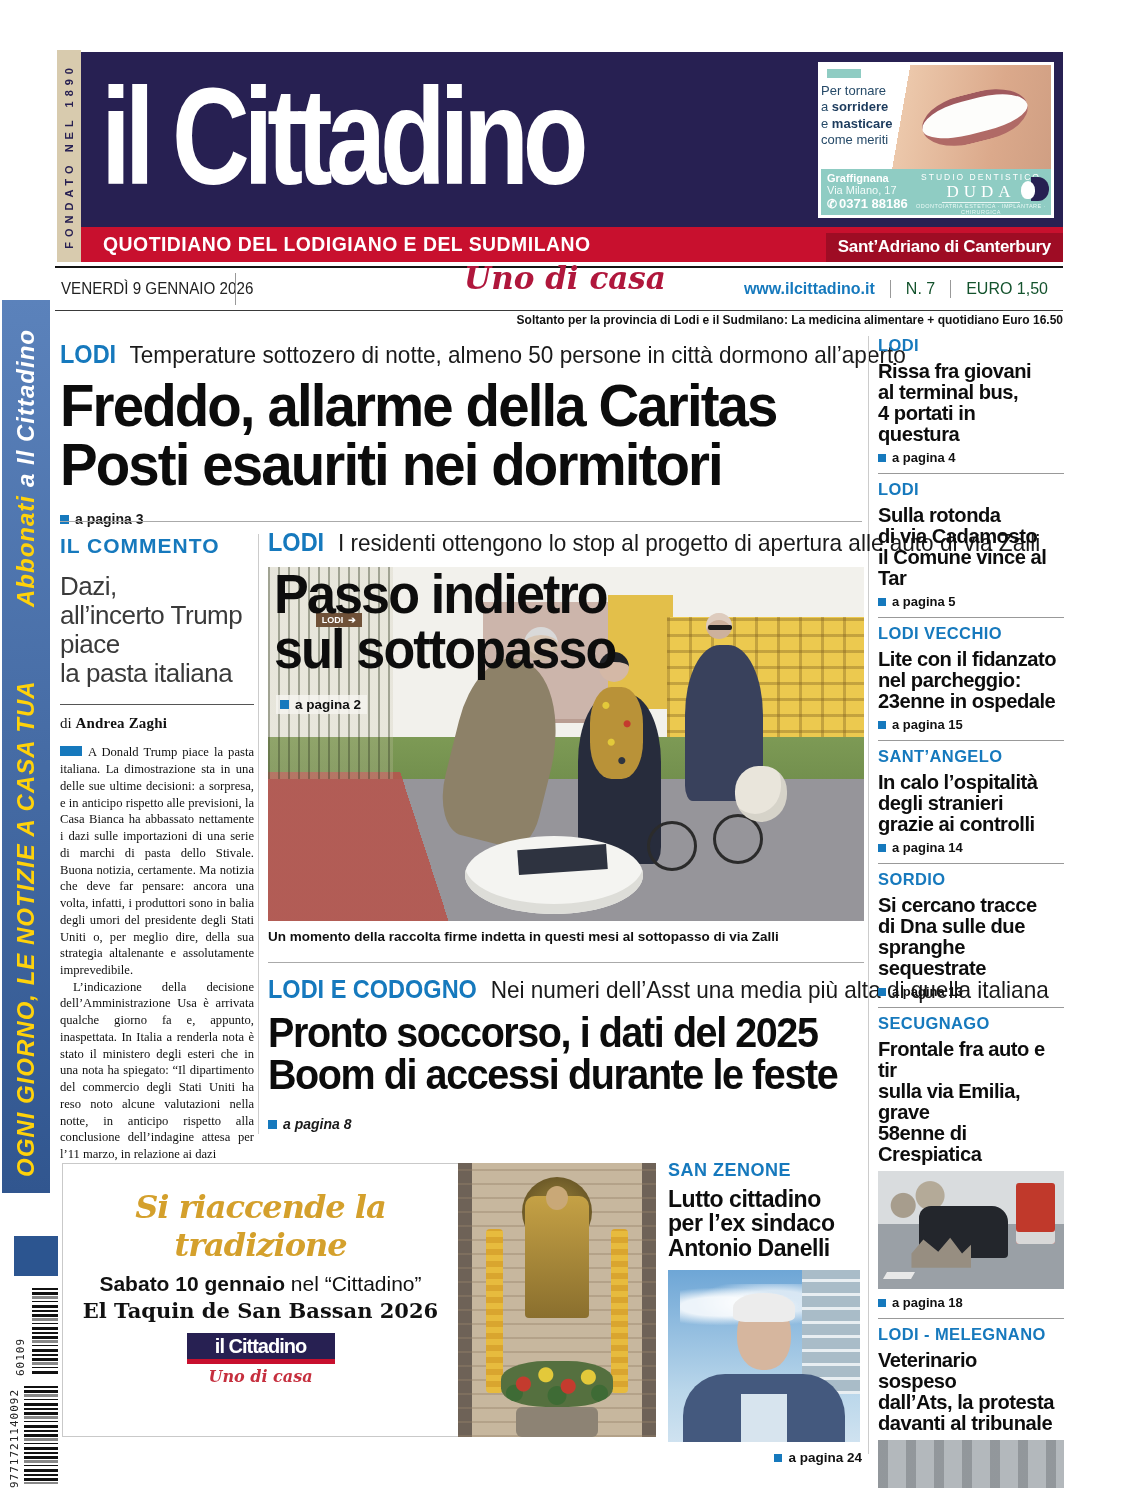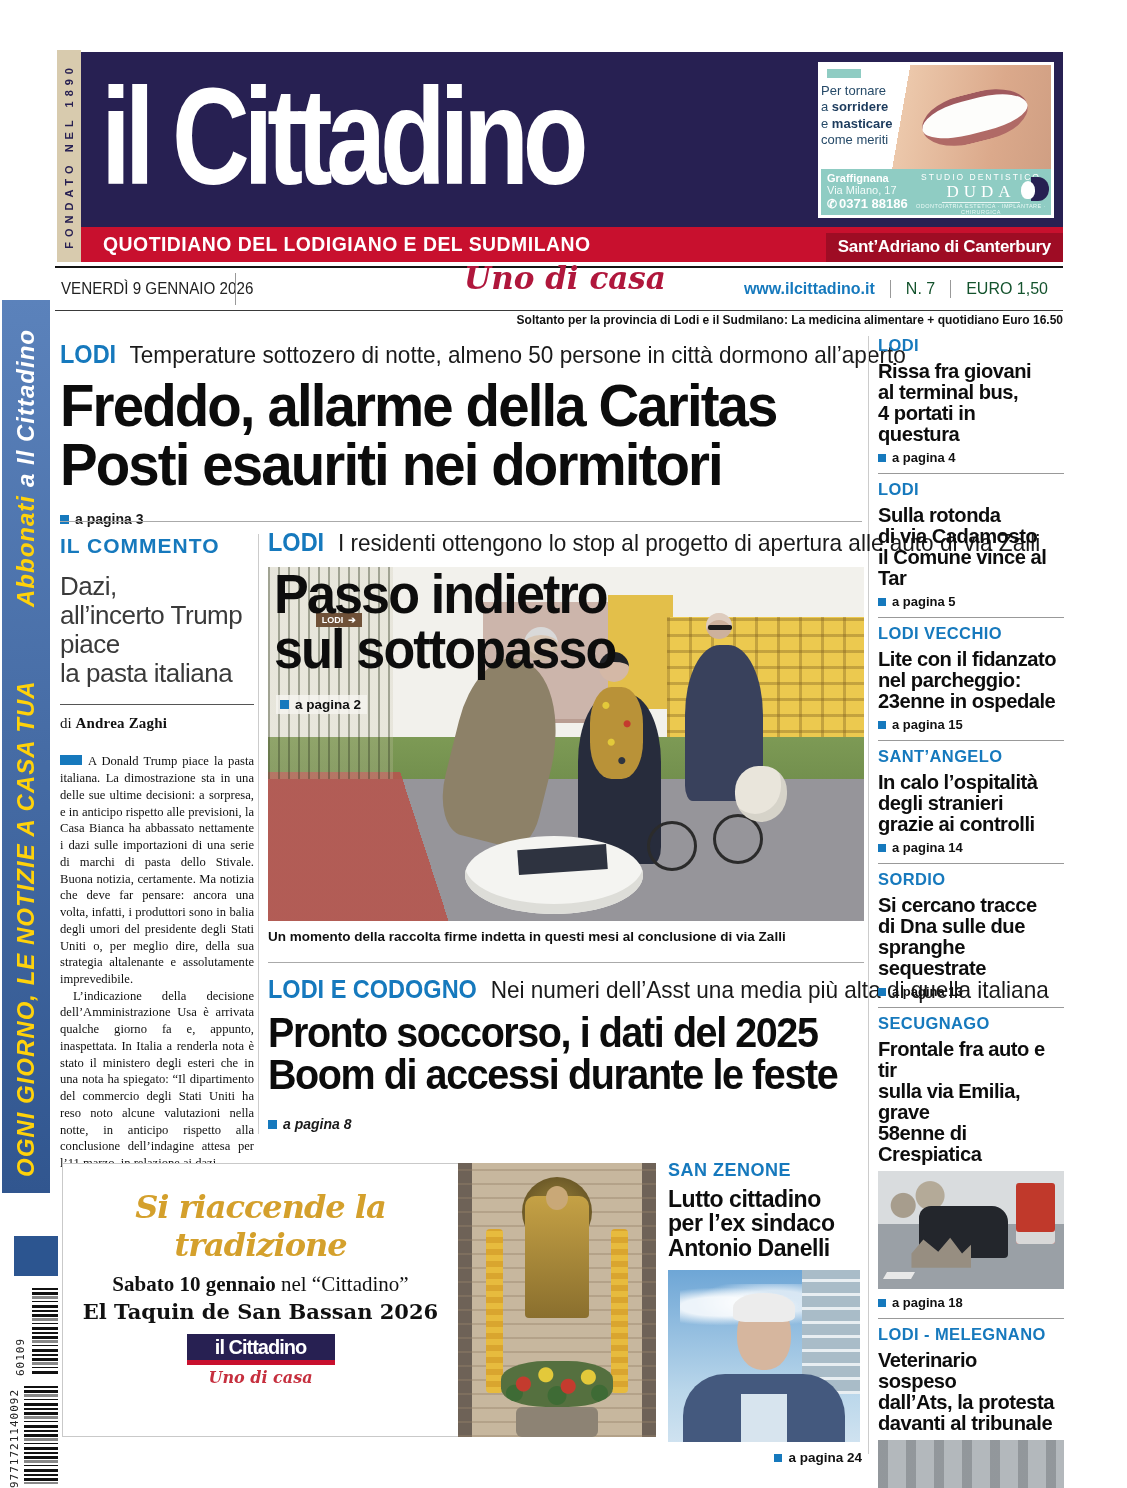--- a/index.html
+++ b/index.html
@@ -98,21 +98,21 @@
   .rule-main{position:absolute;left:60px;top:521px;width:802px;height:1px;background:#aaa;}
   .vdiv{position:absolute;width:1px;background:#ccc;}
 
   
   .commento{position:absolute;left:60px;top:534px;width:194px;}
   .cm-kicker{font-size:21px;font-weight:700;color:#1679bd;letter-spacing:1px;}
   .cm-title{margin-top:14px;font-size:26px;font-weight:300;color:#3a3a3a;line-height:1.12;letter-spacing:-.5px;}
   .cm-rule{margin:16px 0 10px;border-top:1px solid #555;}
   .cm-byline{font-family:"Liberation Serif",serif;font-size:15px;color:#111;}
   .cm-byline b{letter-spacing:.2px;}
-  .cm-body{margin-top:21px;font-family:"Liberation Serif",serif;font-size:12.6px;line-height:1.33;
+  .cm-body{margin-top:12px;font-family:"Liberation Serif",serif;font-size:12.6px;line-height:1.33;
         text-align:justify;color:#101010;}
   .cm-body p{margin:0;}
   .cm-body p + p{text-indent:13px;}
   .lead-sq{display:inline-block;width:22px;height:10px;background:#1679bd;margin-right:6px;}
   .cm-more{text-align:right;font-size:13.5px;font-weight:700;margin-top:4px;}
   .cm-more .sq{width:8px;height:8px;}
 
   
   .center{position:absolute;left:268px;top:528px;width:596px;}
   .center .kicker-row{font-size:24px;color:#1a1a1a;}
@@ -166,21 +166,21 @@
   .ct-head2{margin-top:8px;font-size:42px;font-weight:700;line-height:1.0;letter-spacing:-1.5px;
         color:#0c0c0c;transform:scaleX(.94);transform-origin:left;white-space:nowrap;}
   .center .pageref{margin-top:20px;font-style:italic;}
 
   
   .promo{position:absolute;left:62px;top:1163px;width:396px;height:274px;background:#fff;
         border:1px solid #c9c9c9;border-right:none;box-sizing:border-box;text-align:center;padding-top:24px;}
   .pr-script{font-family:"DejaVu Serif",serif;font-style:italic;font-weight:700;font-size:32px;
         color:#d4a02c;letter-spacing:-1px;}
   .pr-red{margin-top:8px;font-family:"DejaVu Serif",serif;font-weight:700;font-size:27px;color:#c62f3e;}
-  .pr-when{margin-top:8px;font-family:Liberation Serif, serif;font-size:21px;color:#111;}
+  .pr-when{margin-top:8px;font-family:Liberation Sans, sans-serif;font-size:21px;color:#111;}
   .pr-book{margin-top:2px;font-family:"DejaVu Serif",serif;font-weight:700;font-size:21px;color:#111;}
   .pr-author{margin-top:2px;font-family:"DejaVu Serif",serif;font-size:19px;color:#111;}
   .pr-logo{margin:10px auto 0;width:148px;background:#272052;color:#fff;font-weight:700;font-size:20px;
         letter-spacing:-1px;padding:2px 0 1px;border-bottom:5px solid #c8102e;}
   .pr-logo-sub{margin-top:3px;font-family:"DejaVu Serif",serif;font-style:italic;font-weight:700;
         font-size:16px;color:#c62f3e;}
 
   
   .statue{position:absolute;left:458px;top:1163px;width:198px;height:274px;overflow:hidden;}
   .st-bg{inset:0;background:
@@ -385,21 +385,21 @@
       <div class="fig w-head"></div>
       <div class="fig m2-body"></div>
       <div class="fig m2-head"></div>
       <div class="fig m2-glasses"></div>
       <div class="fig bike-w2"></div>
       <div class="fig bike-w1"></div>
       <div class="fig bike-bag"></div>
       <div class="fig table-top"></div>
       <div class="fig table-paper"></div>
     </div>
-    <div class="caption">Un momento della raccolta firme indetta in questi mesi al conclusione di via Zalli</div>
+    <div class="caption">Un momento della raccolta firme indetta in questi mesi al sottopasso di via Zalli</div>
 
     <div class="ct-rule"></div>
 
     <div class="kicker-row">
       <span class="kicker">LODI E CODOGNO</span>
       <span>Nei numeri dell’Asst una media più alta di quella italiana</span>
     </div>
     <div class="ct-head2">
       <div>Pronto soccorso, i dati del 2025</div>
       <div>Boom di accessi durante le feste</div>

